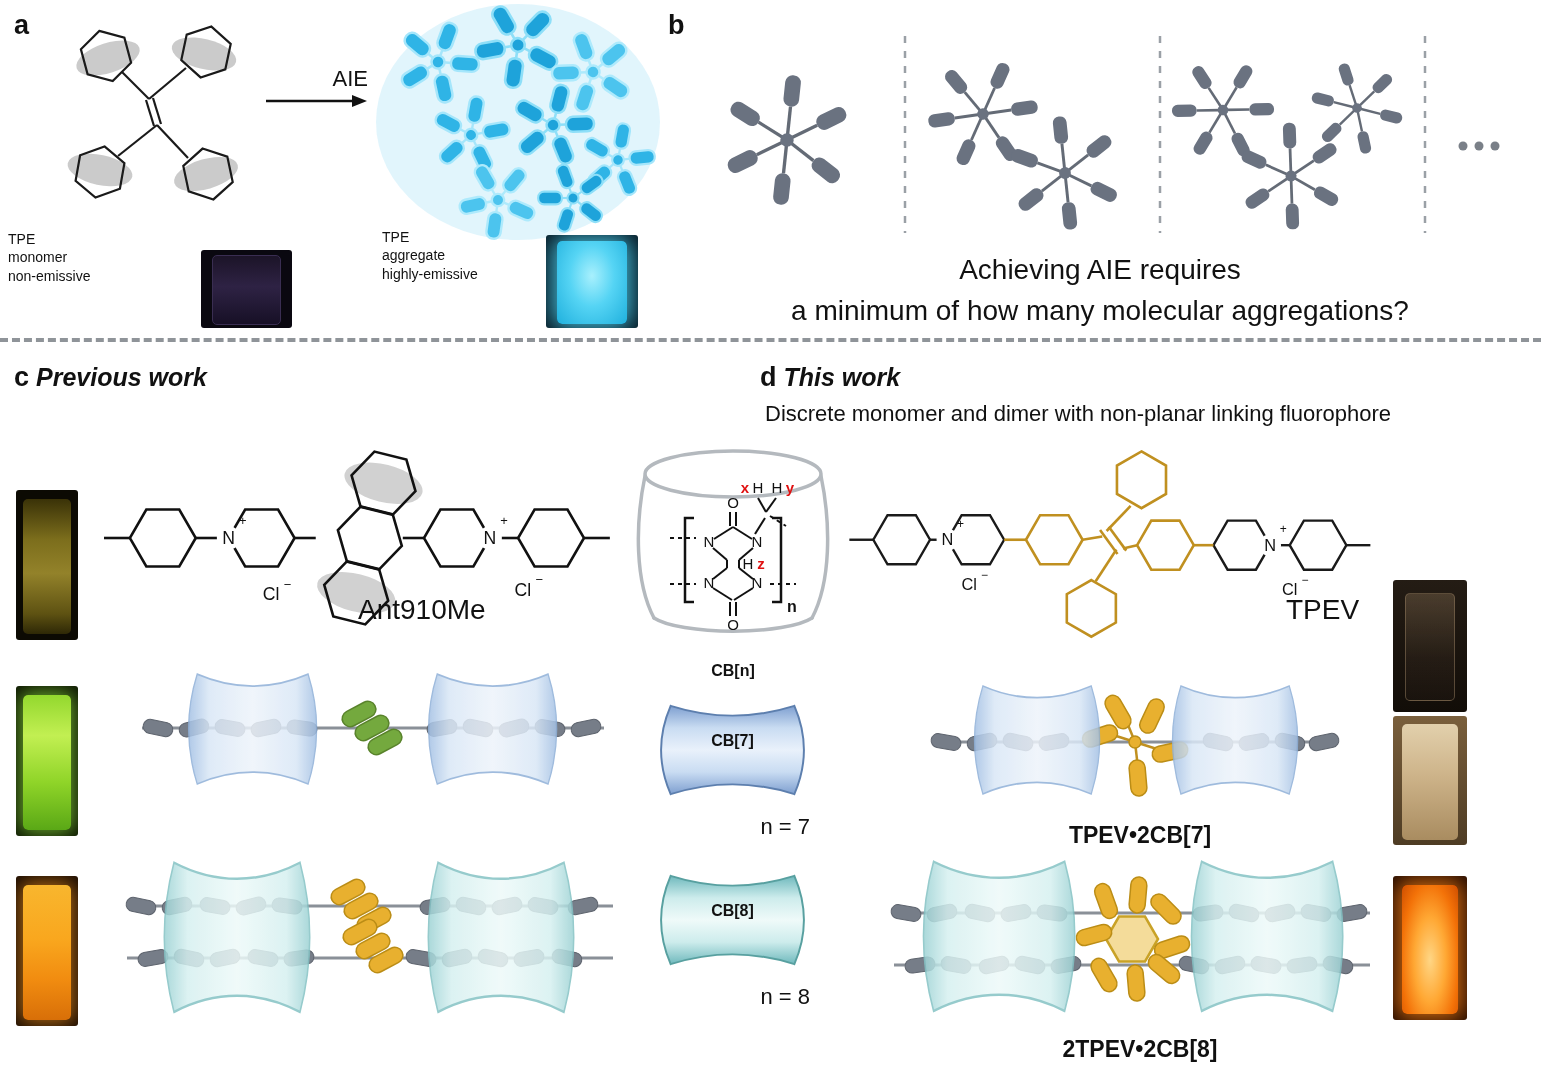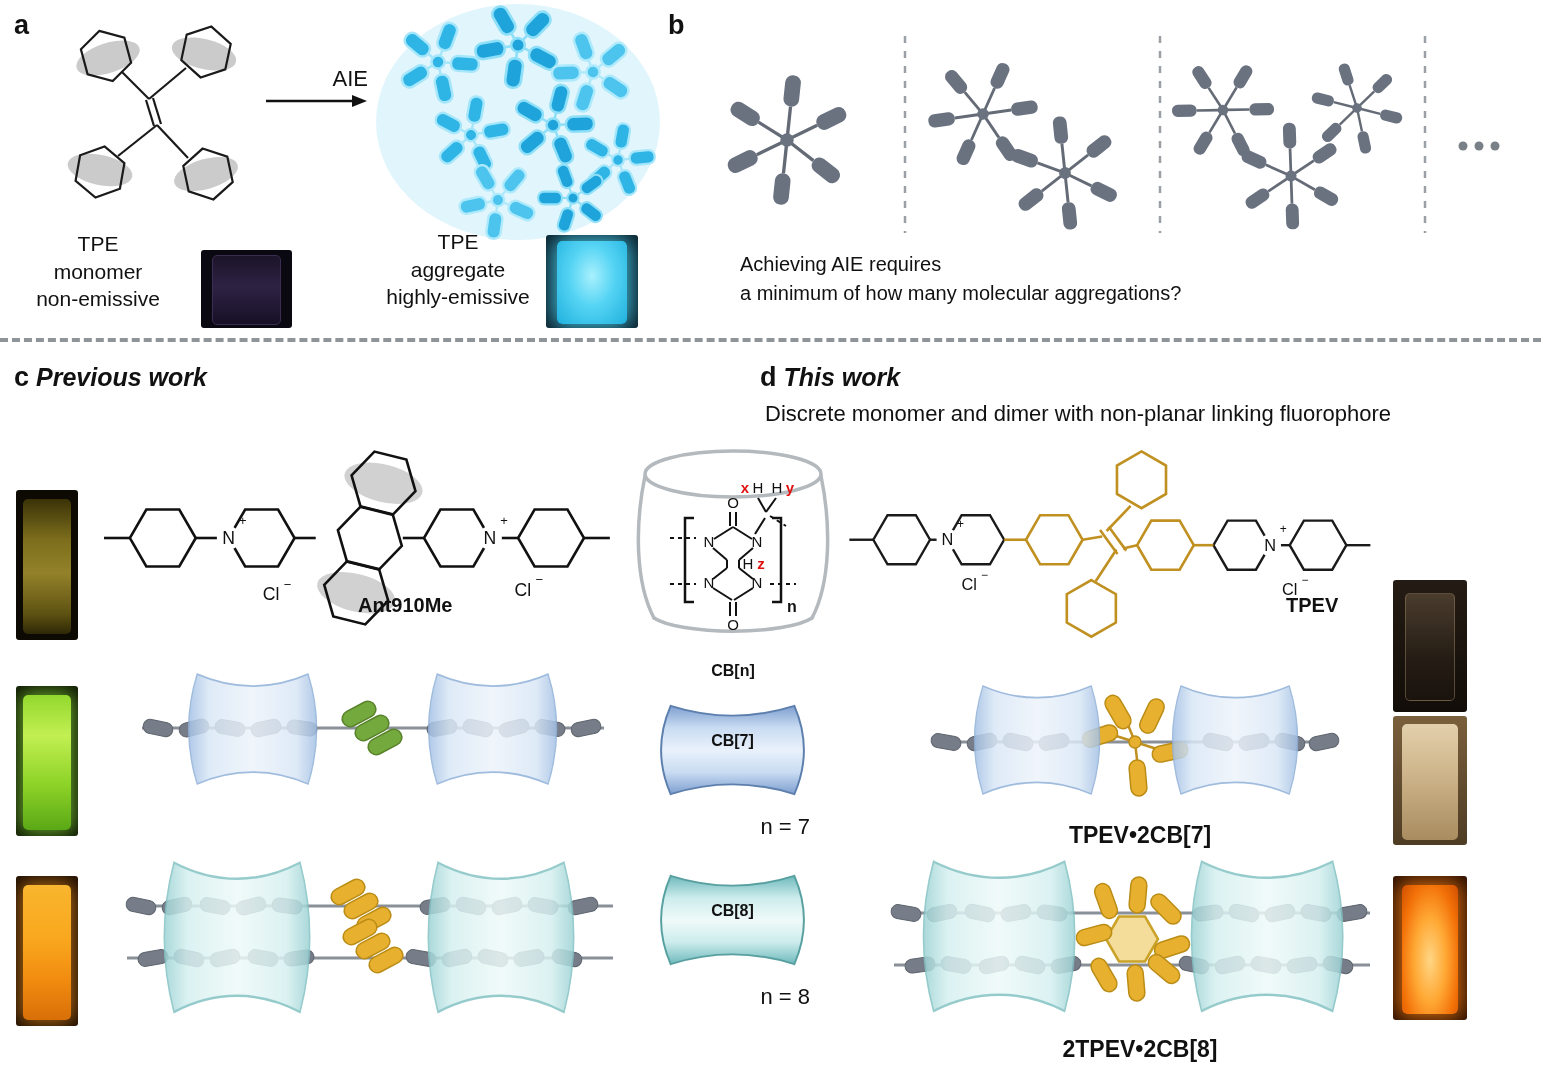--- a/index.html
+++ b/index.html
@@ -1,26 +1,26 @@
 <!DOCTYPE html>
 <html><head>
 <meta charset="utf-8">
 <style>
   *{box-sizing:border-box;margin:0;padding:0}
   body{background:#ffffff}
   .figure{position:relative;width:1541px;height:1066px;background:#fff;
           font-family:"Liberation Sans",sans-serif;color:#111;overflow:hidden}
   .abs{position:absolute}
   .plabel{font-size:27px;font-weight:bold}
-  .cap{font-size:21px;line-height:1.32;text-align:center;white-space:pre-line}
+  .cap{font-size:14px;line-height:1.32;text-align:left;white-space:pre-line}
   .sub{font-size:22px}
-  .q{font-size:20px;white-space:pre-line;line-height:1.45}
+  .q{font-size:28px;text-align:center;white-space:pre-line;line-height:1.45}
   .hdr{font-size:25px;font-weight:bold}
   .hdr .it{font-style:italic}
-  .mol-label{font-size:20px;font-weight:bold}
+  .mol-label{font-size:28px;font-weight:normal}
   .cx-label{font-size:23px;font-weight:bold;text-align:center}
   .cb-ico-label{font-size:16px;font-weight:bold;text-align:center}
   .n-label{font-size:22px;text-align:right}
   .divider{border-top:4px dashed #8f9499}
   svg text{font-family:"Liberation Sans",sans-serif}
   .at{font-size:15px;fill:#111}
   .at-s{font-size:11px;fill:#111}
   .red{fill:#e01010;font-weight:bold;font-size:15px}
   .bn{font-size:16px;font-weight:bold;fill:#111}
   .photo{position:absolute;border-radius:3px;overflow:hidden}

